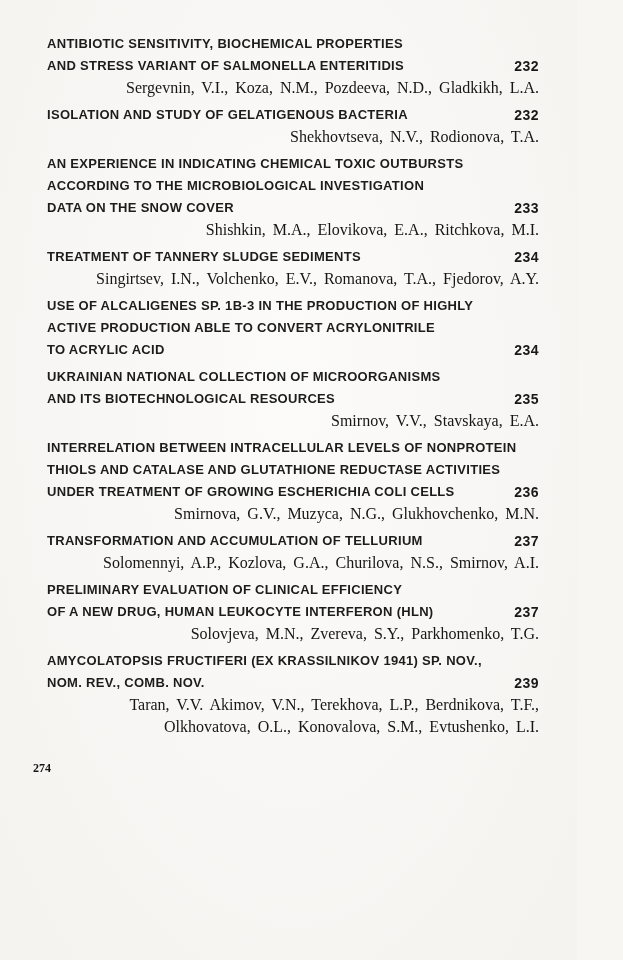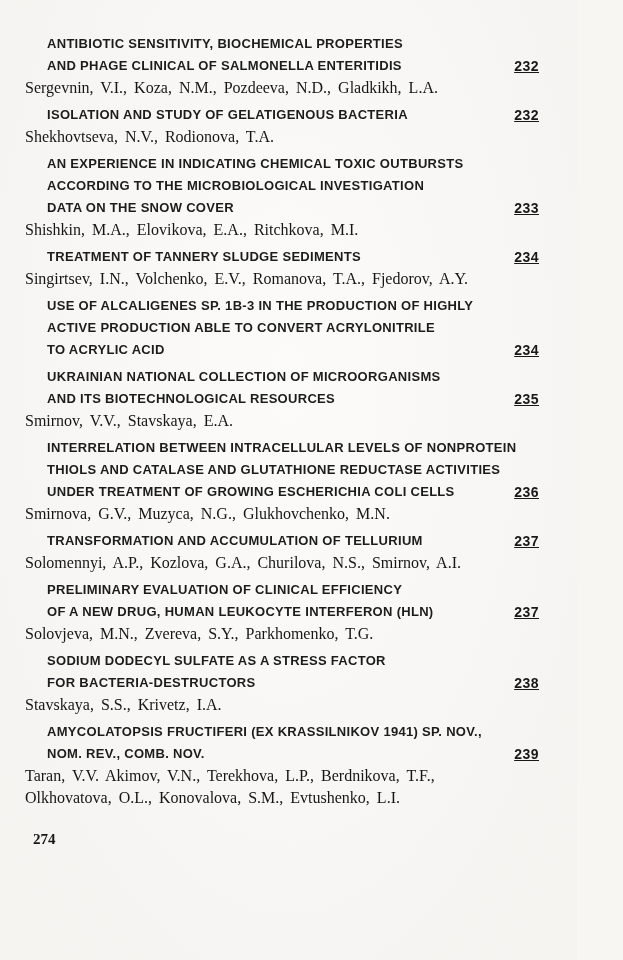--- a/index.html
+++ b/index.html
@@ -42,51 +42,51 @@
   .pagenum {
     position: absolute;
     right: 0;
     bottom: 0;
     line-height: 22px;
     font-family: "Liberation Sans", sans-serif;
     font-weight: 700;
     font-size: 14px;
     letter-spacing: 0.5px;
     color: #181818;
-    text-decoration: underline;
   }
   .entry-authors {
     font-family: "Liberation Serif", serif;
     font-size: 16px;
     line-height: 22px;
     word-spacing: 3px;
     color: #161616;
   }
   .entry-authors .author-line {
     white-space: nowrap;
+    text-align: right;
   }
   .footer-page {
     margin-top: 19px;
     margin-left: 8px;
     font-family: "Liberation Serif", serif;
     font-weight: 700;
-    font-size: 15px;
+    font-size: 12px;
     line-height: 22px;
     color: #161616;
   }
 </style>
 </head>
 <body>
 
 <div class="sheet">
   <div>
   <div class="entry">
     <div class="entry-title">
           <div class="title-line">ANTIBIOTIC SENSITIVITY, BIOCHEMICAL PROPERTIES</div>
-          <div class="title-line">AND PHAGE CLINICAL OF SALMONELLA ENTERITIDIS</div>
+          <div class="title-line">AND STRESS VARIANT OF SALMONELLA ENTERITIDIS</div>
           <span class="pagenum">232</span>
         </div>
     <div class="entry-authors">
           <div class="author-line">Sergevnin, V.I., Koza, N.M., Pozdeeva, N.D., Gladkikh, L.A.</div>
         </div>
   </div>
 
   <div class="entry">
     <div class="entry-title">
           <div class="title-line">ISOLATION AND STUDY OF GELATIGENOUS BACTERIA</div>
@@ -165,30 +165,20 @@
     <div class="entry-title">
           <div class="title-line">PRELIMINARY EVALUATION OF CLINICAL EFFICIENCY</div>
           <div class="title-line">OF A NEW DRUG, HUMAN LEUKOCYTE INTERFERON (HLN)</div>
           <span class="pagenum">237</span>
         </div>
     <div class="entry-authors">
           <div class="author-line">Solovjeva, M.N., Zvereva, S.Y., Parkhomenko, T.G.</div>
         </div>
   </div>
 
-  <div class="entry">
-    <div class="entry-title">
-          <div class="title-line">SODIUM DODECYL SULFATE AS A STRESS FACTOR</div>
-          <div class="title-line">FOR BACTERIA-DESTRUCTORS</div>
-          <span class="pagenum">238</span>
-        </div>
-    <div class="entry-authors">
-          <div class="author-line">Stavskaya, S.S., Krivetz, I.A.</div>
-        </div>
-  </div>
 
   <div class="entry">
     <div class="entry-title">
           <div class="title-line">AMYCOLATOPSIS FRUCTIFERI (EX KRASSILNIKOV 1941) SP. NOV.,</div>
           <div class="title-line">NOM. REV., COMB. NOV.</div>
           <span class="pagenum">239</span>
         </div>
     <div class="entry-authors">
           <div class="author-line">Taran, V.V. Akimov, V.N., Terekhova, L.P., Berdnikova, T.F.,</div>
           <div class="author-line">Olkhovatova, O.L., Konovalova, S.M., Evtushenko, L.I.</div>

